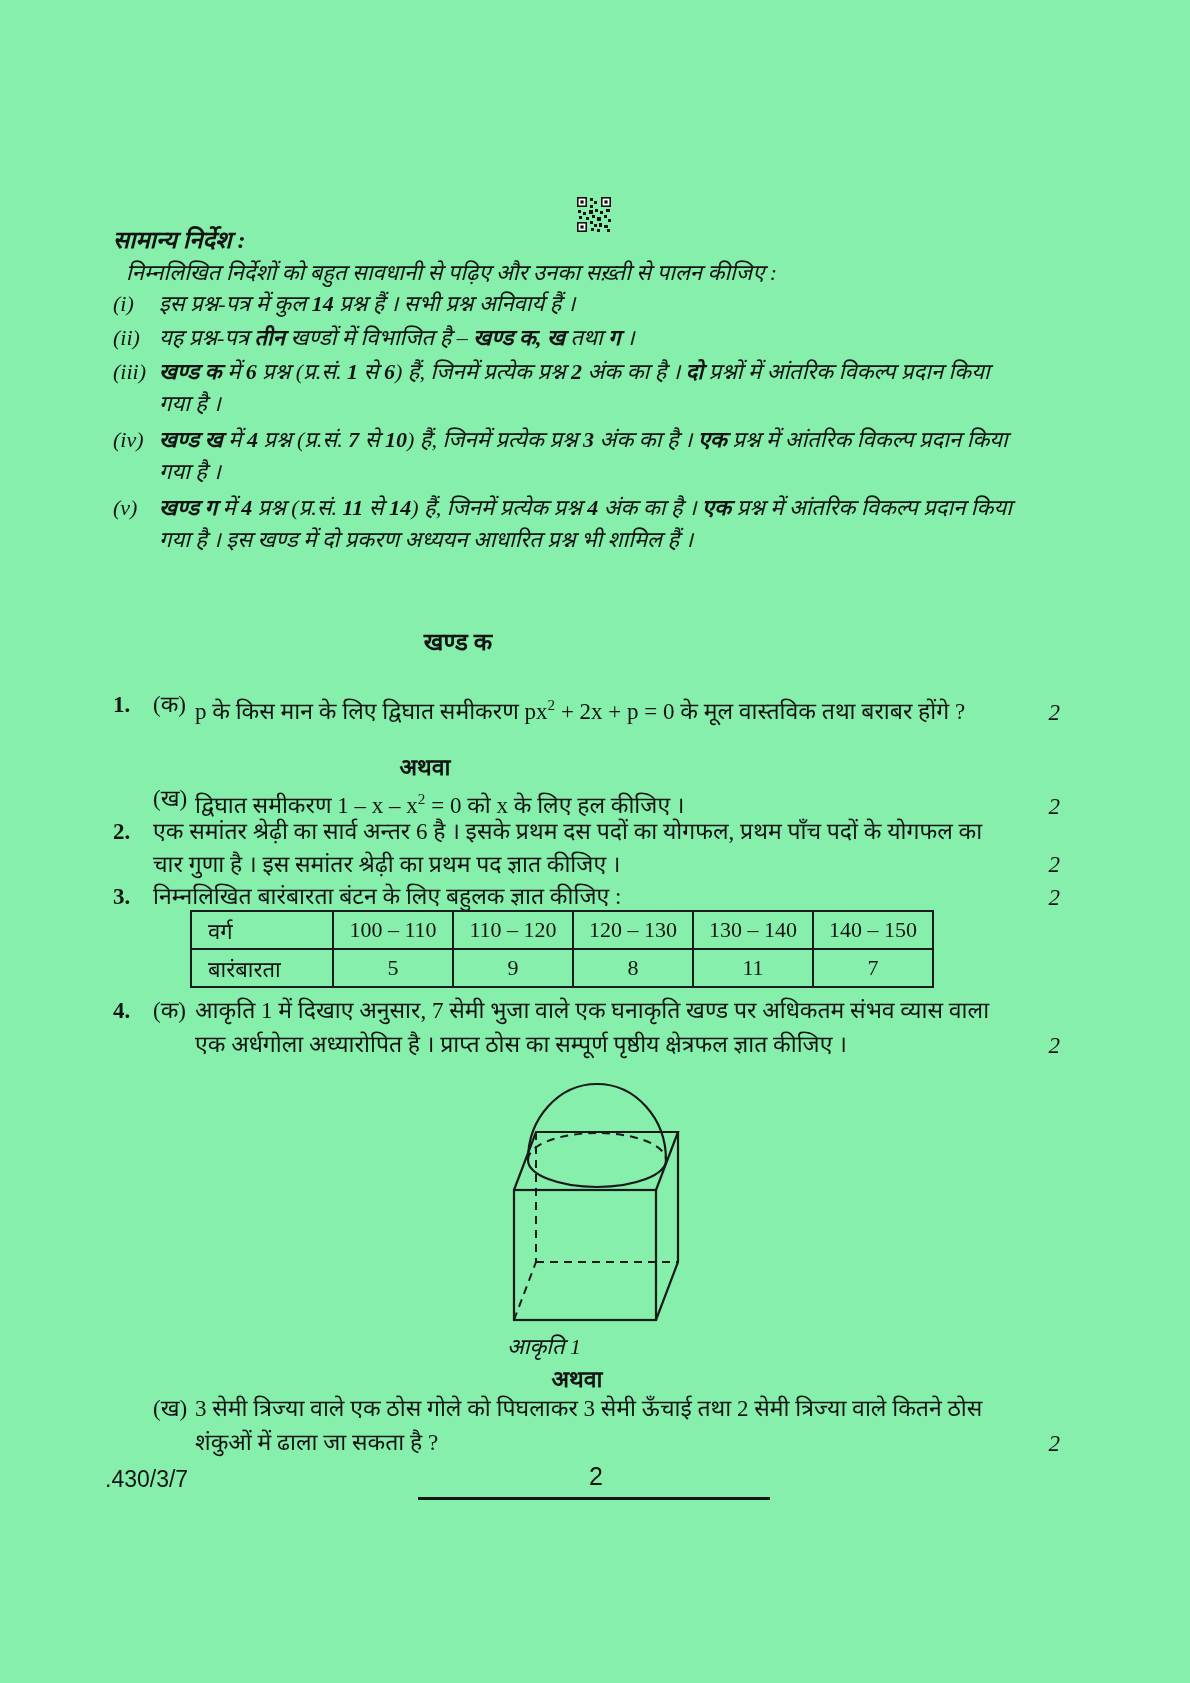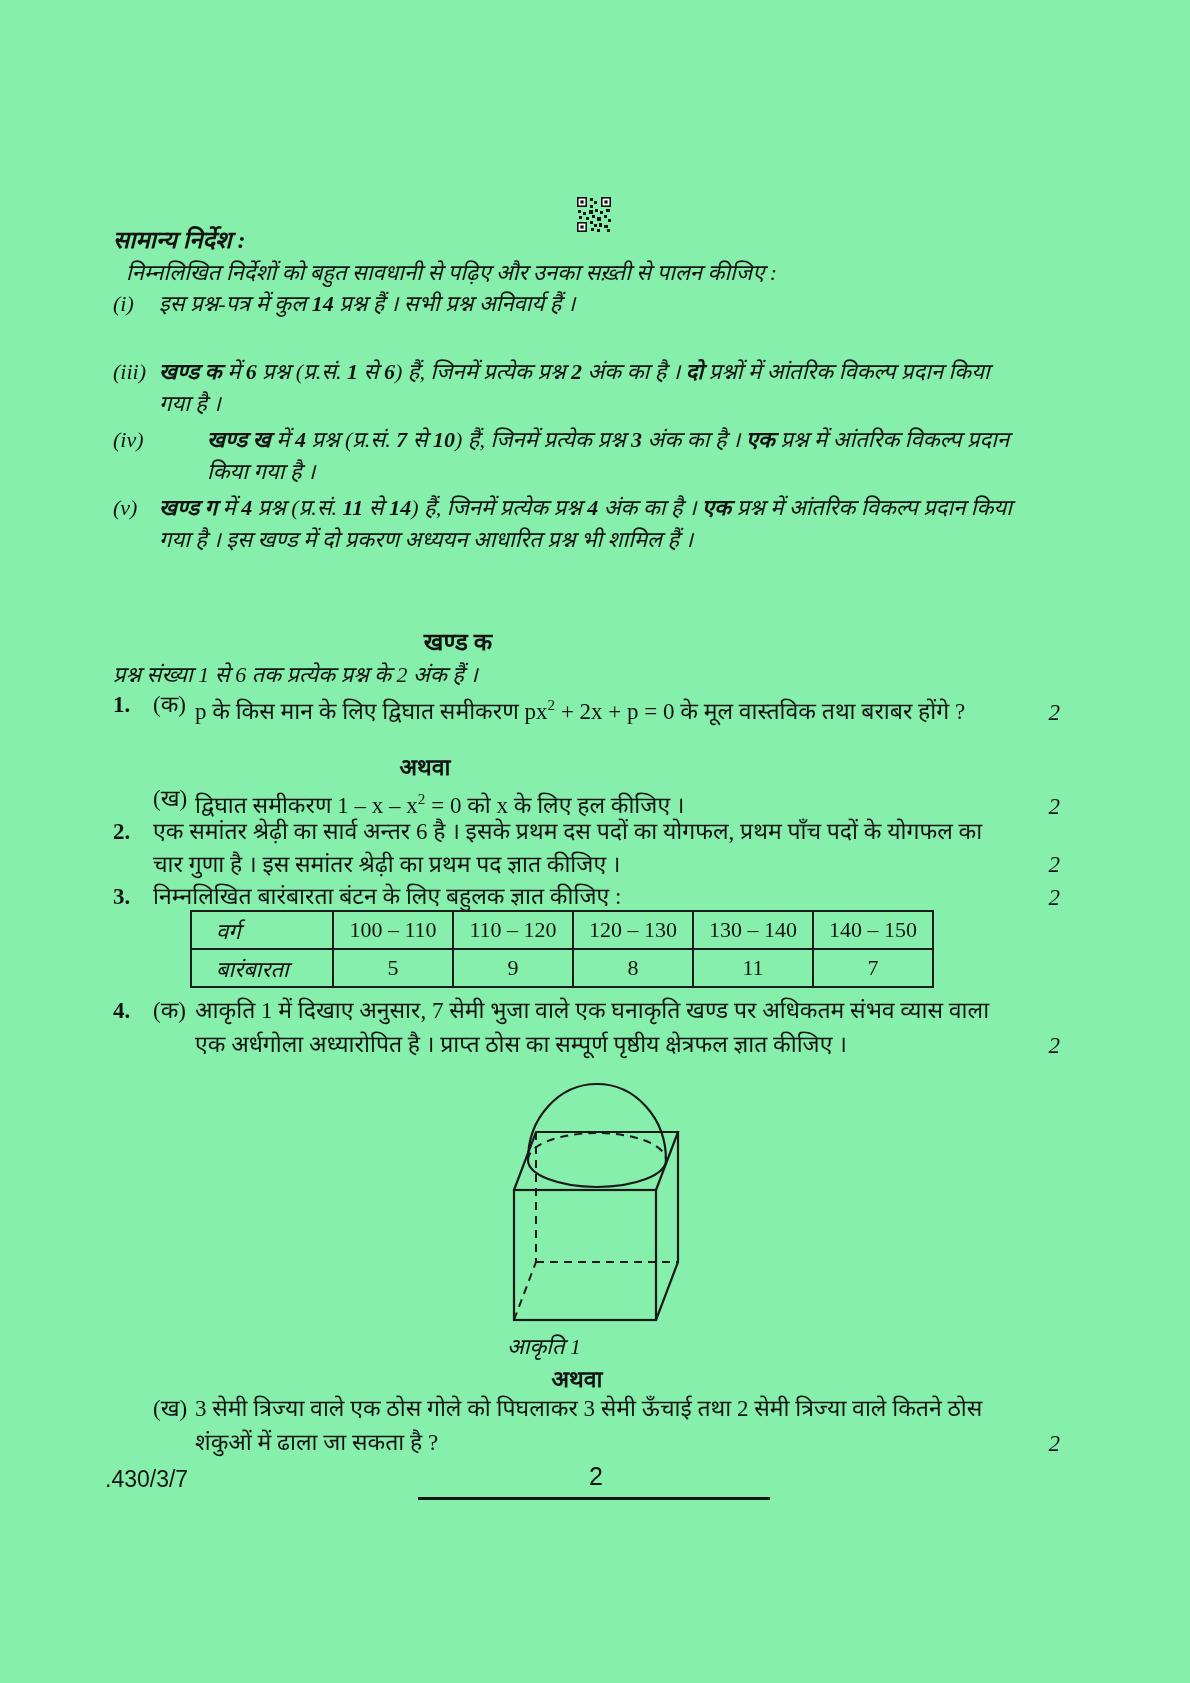--- a/index.html
+++ b/index.html
@@ -31,21 +31,21 @@
   .qp     { width:42px; flex:none; }
   .qt     { flex:1; padding-right:54px; }
   .marks  { position:absolute; right:2px; bottom:1px; font-style:italic; font-size:23px; line-height:30px; }
   sup { font-size:0.66em; }
 
   .freq-table { border-collapse:collapse; font-size:22px; }
   .freq-table td {
     border:2px solid #1c1c1c; height:38px; text-align:center;
     vertical-align:middle; padding:0 4px;
   }
-  .freq-table td.c0 { width:142px; text-align:left; padding-left:24px; font-style:italic; }
+  .freq-table td.c0 { width:142px; text-align:left; padding-left:16px; }
   .freq-table td.cn { width:120px; }
 
   .fig-caption { font-size:22px; font-style:italic; }
   .footer-code { font-size:23px; font-family:"Liberation Sans", sans-serif; }
   .footer-page { font-size:25px; font-family:"Liberation Sans", sans-serif; }
   .footer-rule { width:352px; height:3px; background:#161616; }
   svg { display:block; }
 </style>
 </head>
 <body>
@@ -88,35 +88,38 @@
     </g>
   </svg>
 
   <div class="abs gi-head" style="left:113px; top:222px;">सामान्य निर्देश :</div>
   <div class="abs gi-intro" style="left:126px; top:256px;">निम्नलिखित निर्देशों को बहुत सावधानी से पढ़िए और उनका सख़्ती से पालन कीजिए :</div>
 
   <div class="abs irow" style="left:113px; top:288px;">
     <span class="inum">(i)</span>
     <span class="itext"><span>इस प्रश्न-पत्र में कुल </span><span class="b">14</span><span> प्रश्न हैं । सभी प्रश्न अनिवार्य हैं ।</span></span>
   </div>
+  <div class="abs irow" style="left:113px; top:322px;">
+    <span class="inum">(ii)</span>
+    <span class="itext"><span>यह प्रश्न-पत्र </span><span class="b">तीन</span><span> खण्डों में विभाजित है – </span><span class="b">खण्ड क, ख</span><span> तथा </span><span class="b">ग</span><span> ।</span></span>
+  </div>
   <div class="abs irow" style="left:113px; top:356px;">
     <span class="inum">(iii)</span>
     <span class="itext"><span class="b">खण्ड क</span><span> में </span><span class="b">6</span><span> प्रश्न (प्र.सं. </span><span class="b">1</span><span> से </span><span class="b">6</span><span>) हैं, जिनमें प्रत्येक प्रश्न </span><span class="b">2</span><span> अंक का है । </span><span class="b">दो</span><span> प्रश्नों में आंतरिक विकल्प प्रदान किया गया है ।</span></span>
   </div>
-  <div class="abs irow" style="left:113px; top:424px;gap:48px;">
+  <div class="abs irow" style="left:113px; top:424px;">
     <span class="inum">(iv)</span>
     <span class="itext"><span class="b">खण्ड ख</span><span> में </span><span class="b">4</span><span> प्रश्न (प्र.सं. </span><span class="b">7</span><span> से </span><span class="b">10</span><span>) हैं, जिनमें प्रत्येक प्रश्न </span><span class="b">3</span><span> अंक का है । </span><span class="b">एक</span><span> प्रश्न में आंतरिक विकल्प प्रदान किया गया है ।</span></span>
   </div>
   <div class="abs irow" style="left:113px; top:492px;">
     <span class="inum">(v)</span>
     <span class="itext"><span class="b">खण्ड ग</span><span> में </span><span class="b">4</span><span> प्रश्न (प्र.सं. </span><span class="b">11</span><span> से </span><span class="b">14</span><span>) हैं, जिनमें प्रत्येक प्रश्न </span><span class="b">4</span><span> अंक का है । </span><span class="b">एक</span><span> प्रश्न में आंतरिक विकल्प प्रदान किया गया है । इस खण्ड में दो प्रकरण अध्ययन आधारित प्रश्न भी शामिल हैं ।</span></span>
   </div>
 
   <div class="abs center sec-head" style="left:458px; top:624px;">खण्ड क</div>
-  <div class="abs sec-note" style="left:113px; top:658px;">प्रश्न संख्या 1 से 6 तक प्रत्येक प्रश्न के 2 अंक हैं ।</div>
 
   <div class="qblock" style="top:688px;">
     <div class="qrow">
       <span class="qn">1.</span>
       <span class="qp">(क)</span>
       <span class="qt"><span>p के किस मान के लिए द्विघात समीकरण px</span><sup>2</sup><span> + 2x + p = 0 के मूल वास्तविक तथा बराबर होंगे ?</span></span>
       <span class="marks">2</span>
     </div>
   </div>
 

